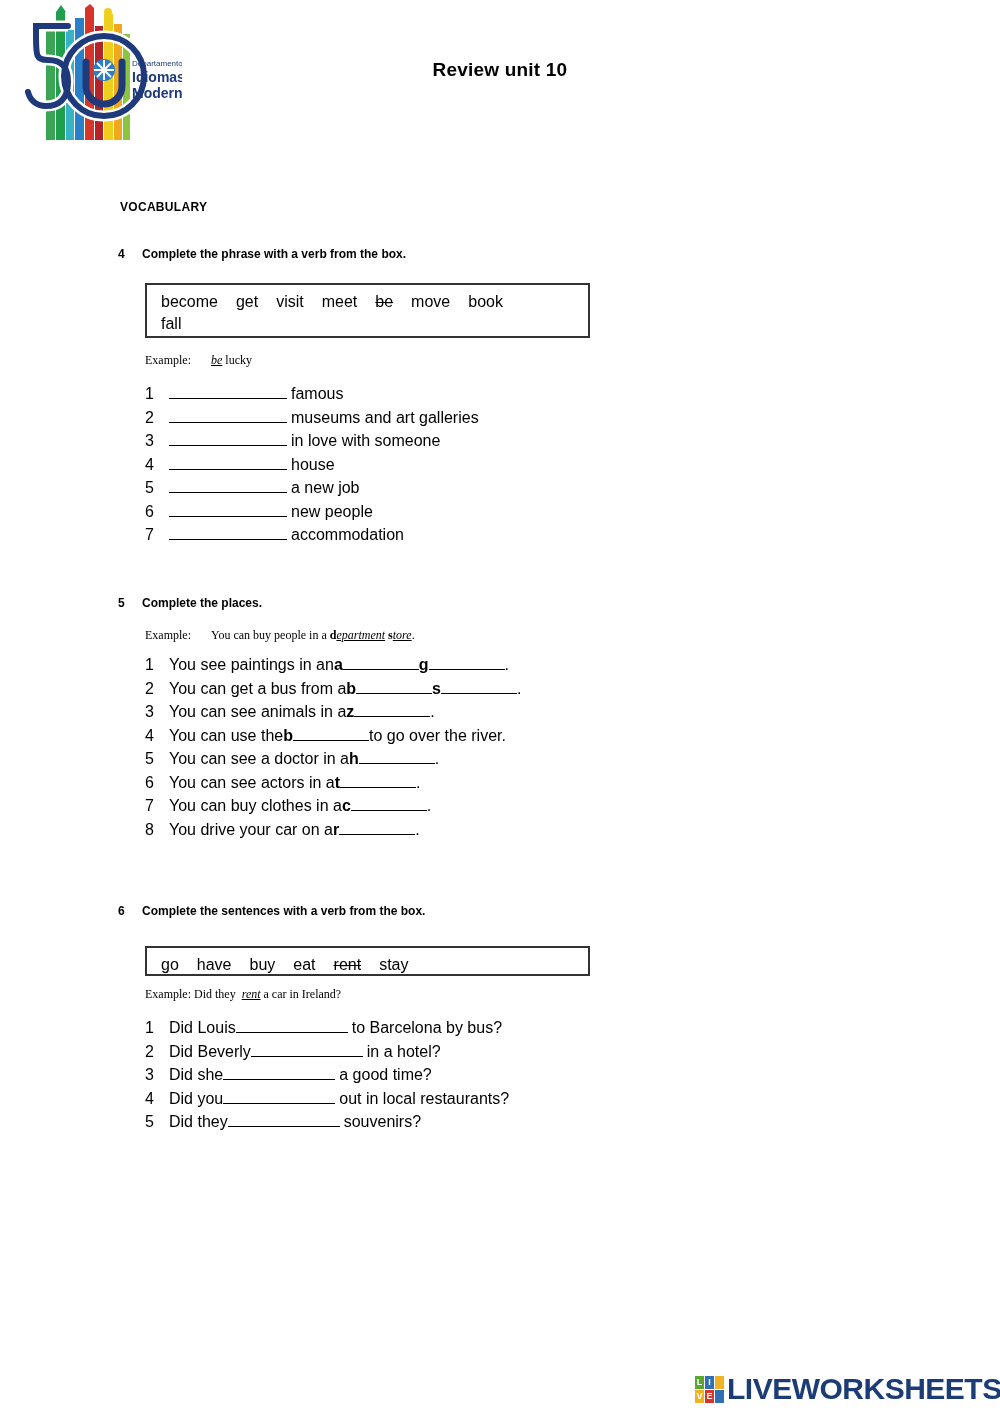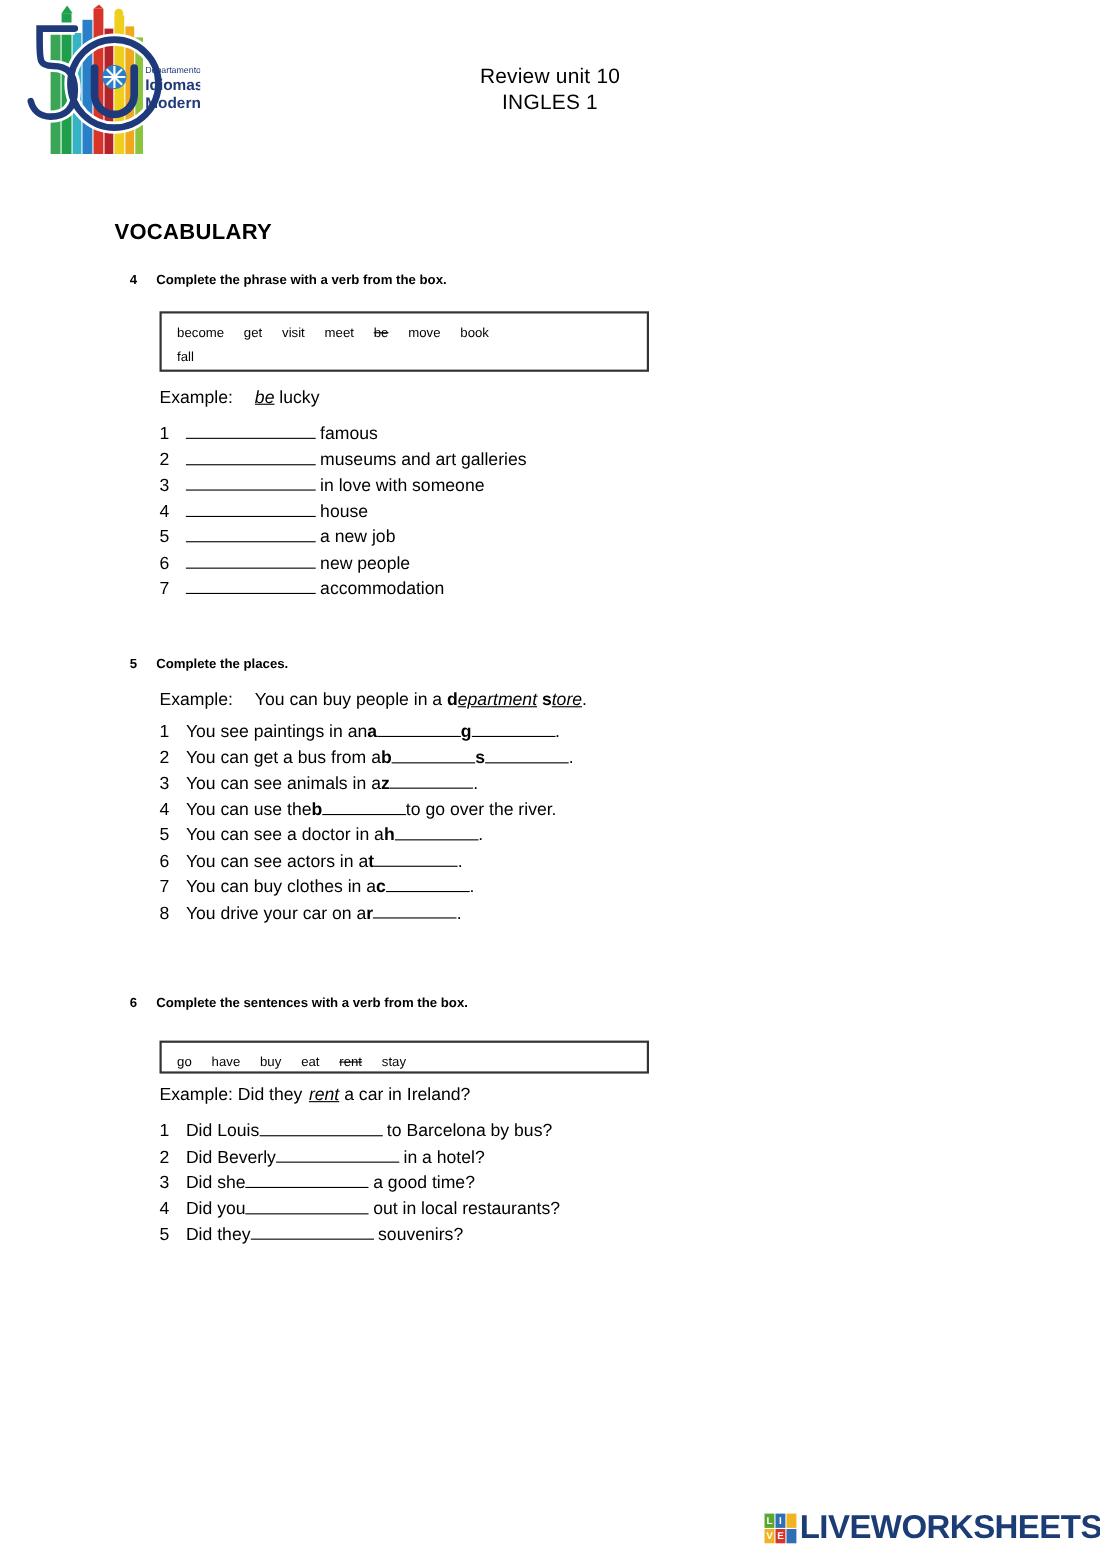--- a/index.html
+++ b/index.html
@@ -32,38 +32,38 @@
   }
   .brand-logo svg { display: block; }
 
   .doc-title {
     position: absolute;
     left: 0;
     top: 58px;
     width: 1000px;
     text-align: center;
     font-size: 19px;
-    font-weight: normal;
+    font-weight: bold;
     line-height: 24px;
     letter-spacing: 0.2px;
   }
   .doc-title .line2 { display: block; }
 
   
   .sheet {
     position: absolute;
     left: 0;
     top: 0;
     width: 1000px;
   }
 
   .section-heading {
     position: absolute;
-    left: 104px;
-    font-size: 20px;
+    left: 120px;
+    font-size: 12px;
     font-weight: bold;
     letter-spacing: 0.3px;
   }
 
   .exercise-head {
     position: absolute;
     left: 118px;
     font-size: 12px;
     font-weight: bold;
     white-space: nowrap;
@@ -73,31 +73,32 @@
     width: 24px;
   }
 
   .wordbox {
     position: absolute;
     left: 145px;
     border: 2px solid #333333;
     background: #ffffff;
     box-sizing: border-box;
     padding: 6px 10px 7px 14px;
-    font-size: 12px;
+    font-size: 16px;
     line-height: 22px;
   }
   .wordbox .w { margin-right: 18px; white-space: nowrap; }
   .wordbox .w.strike { text-decoration: line-through; }
 
   .example-line {
     position: absolute;
     left: 145px;
-    font-size: 16px;
+    font-size: 12px;
     white-space: nowrap;
+    font-family: Liberation Serif, serif;
   }
   .example-line .lbl { margin-right: 6px; }
   .example-line .ans {
     font-style: italic;
     text-decoration: underline;
   }
   .example-line .spacer { display: inline-block; width: 14px; }
 
   .q-list {
     position: absolute;
@@ -216,21 +217,20 @@
       </g>
 
       <text x="120" y="62" font-family="Liberation Sans, sans-serif" font-size="8" fill="#1f3a7a">Departamento de</text>
       <text x="120" y="78" font-family="Liberation Sans, sans-serif" font-size="14" font-weight="bold" fill="#1f3a7a">Idiomas</text>
       <text x="120" y="94" font-family="Liberation Sans, sans-serif" font-size="14" font-weight="bold" fill="#1f3a7a">Modernos</text>
     </svg>
   </div>
 
   <div class="doc-title">
     <span>Review unit 10</span>
-    <span class="line2">INGLES 1</span>
   </div>
 </div>
 
 <div class="sheet">
 
   <div class="section-heading" style="top:200px;">VOCABULARY</div>
 
   <div class="exercise-head" style="top:247px;">
     <span class="num">4</span><span>Complete the phrase with a verb from the box.</span>
   </div>

